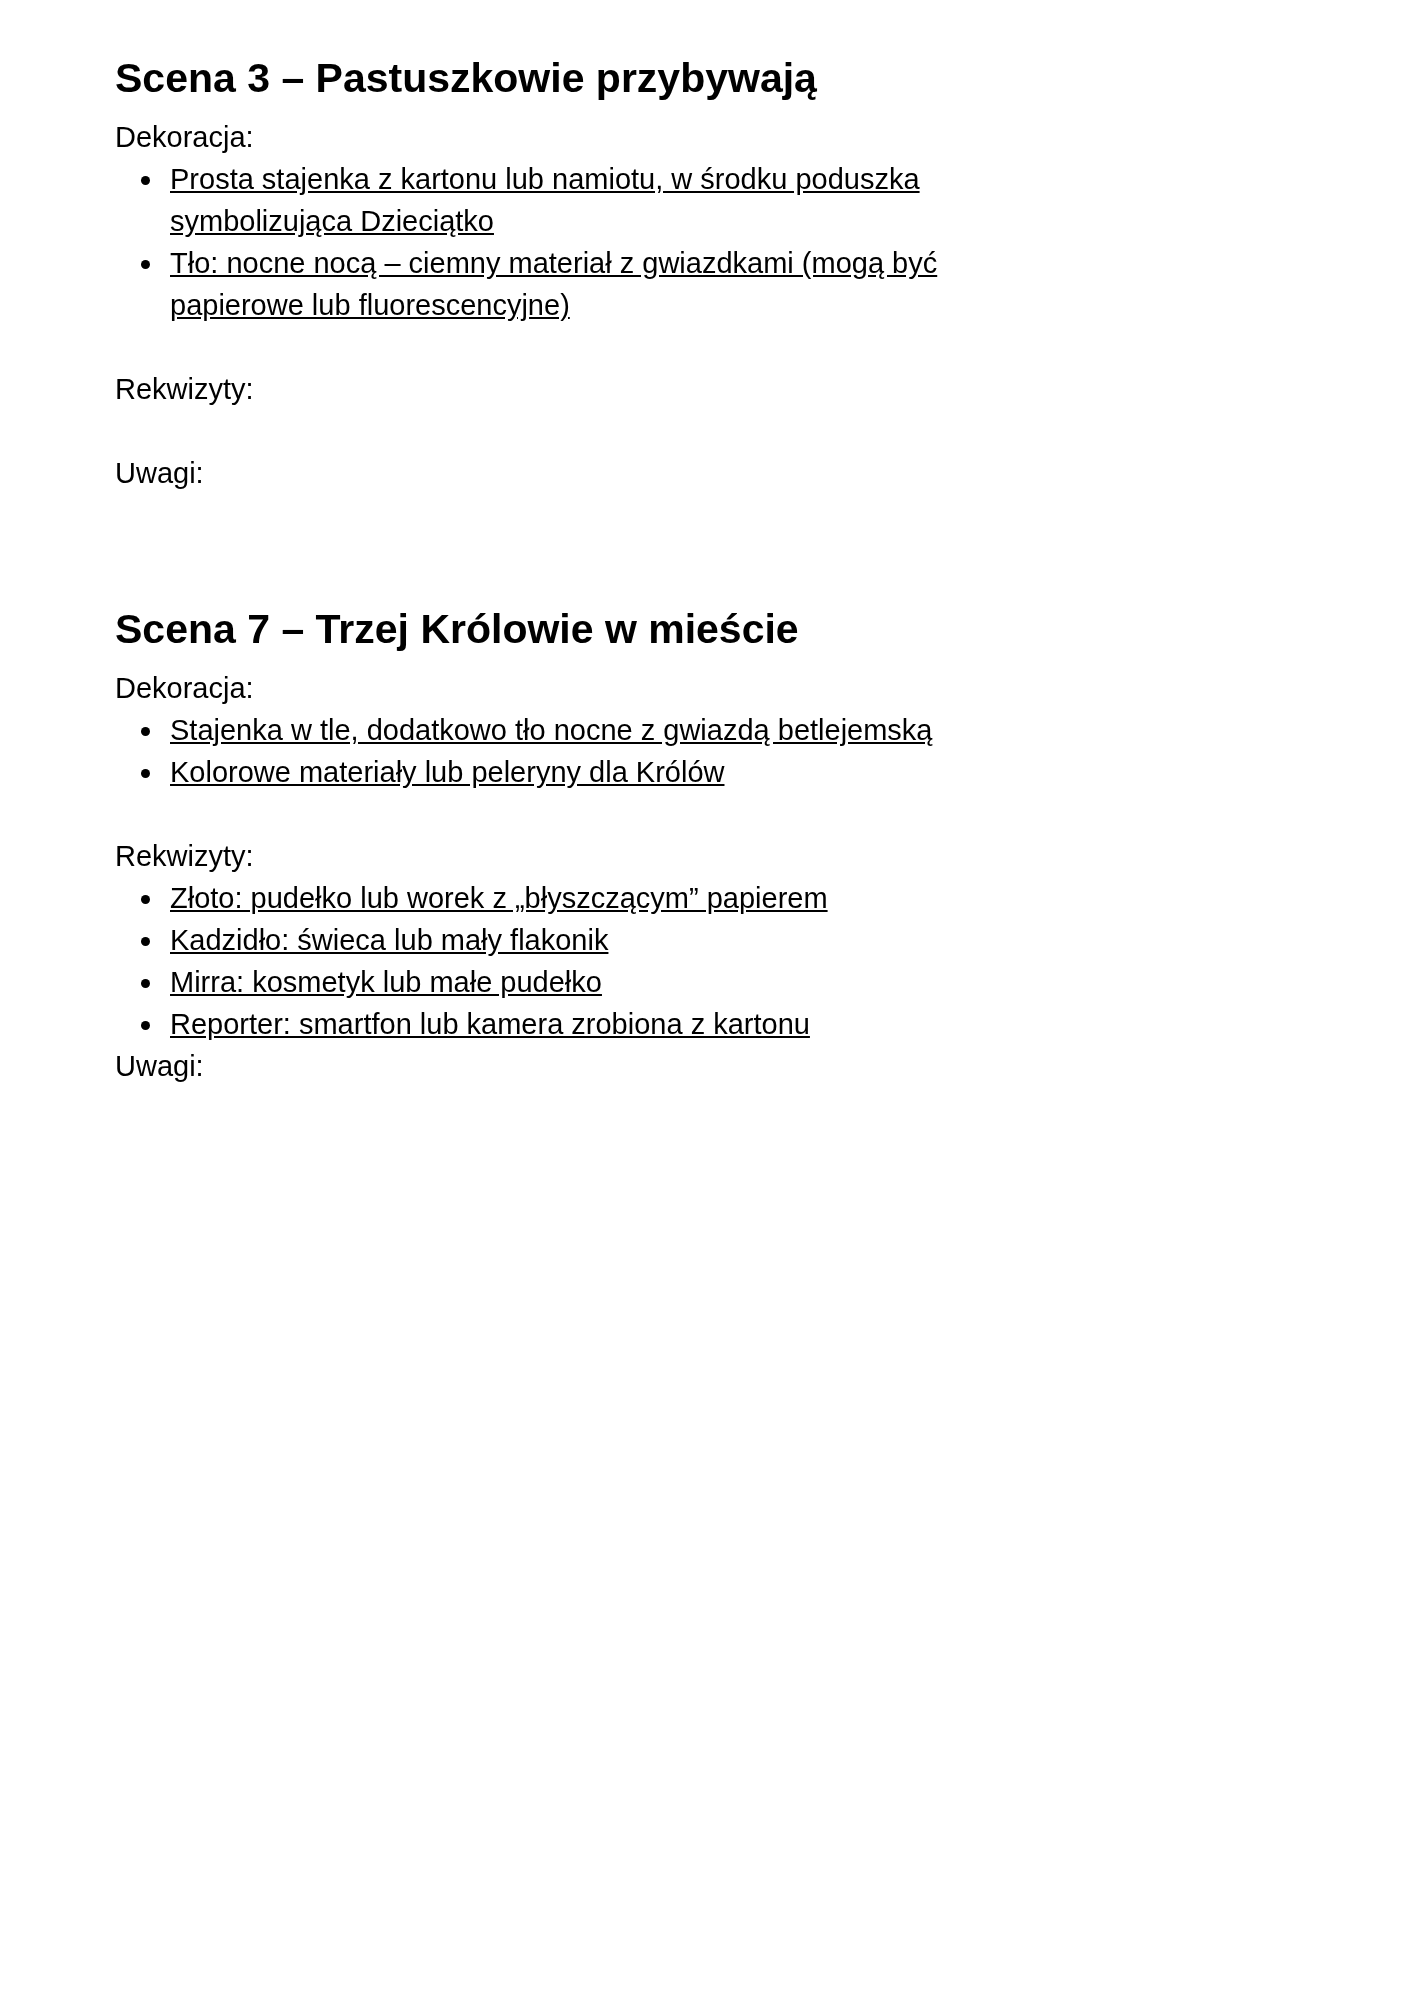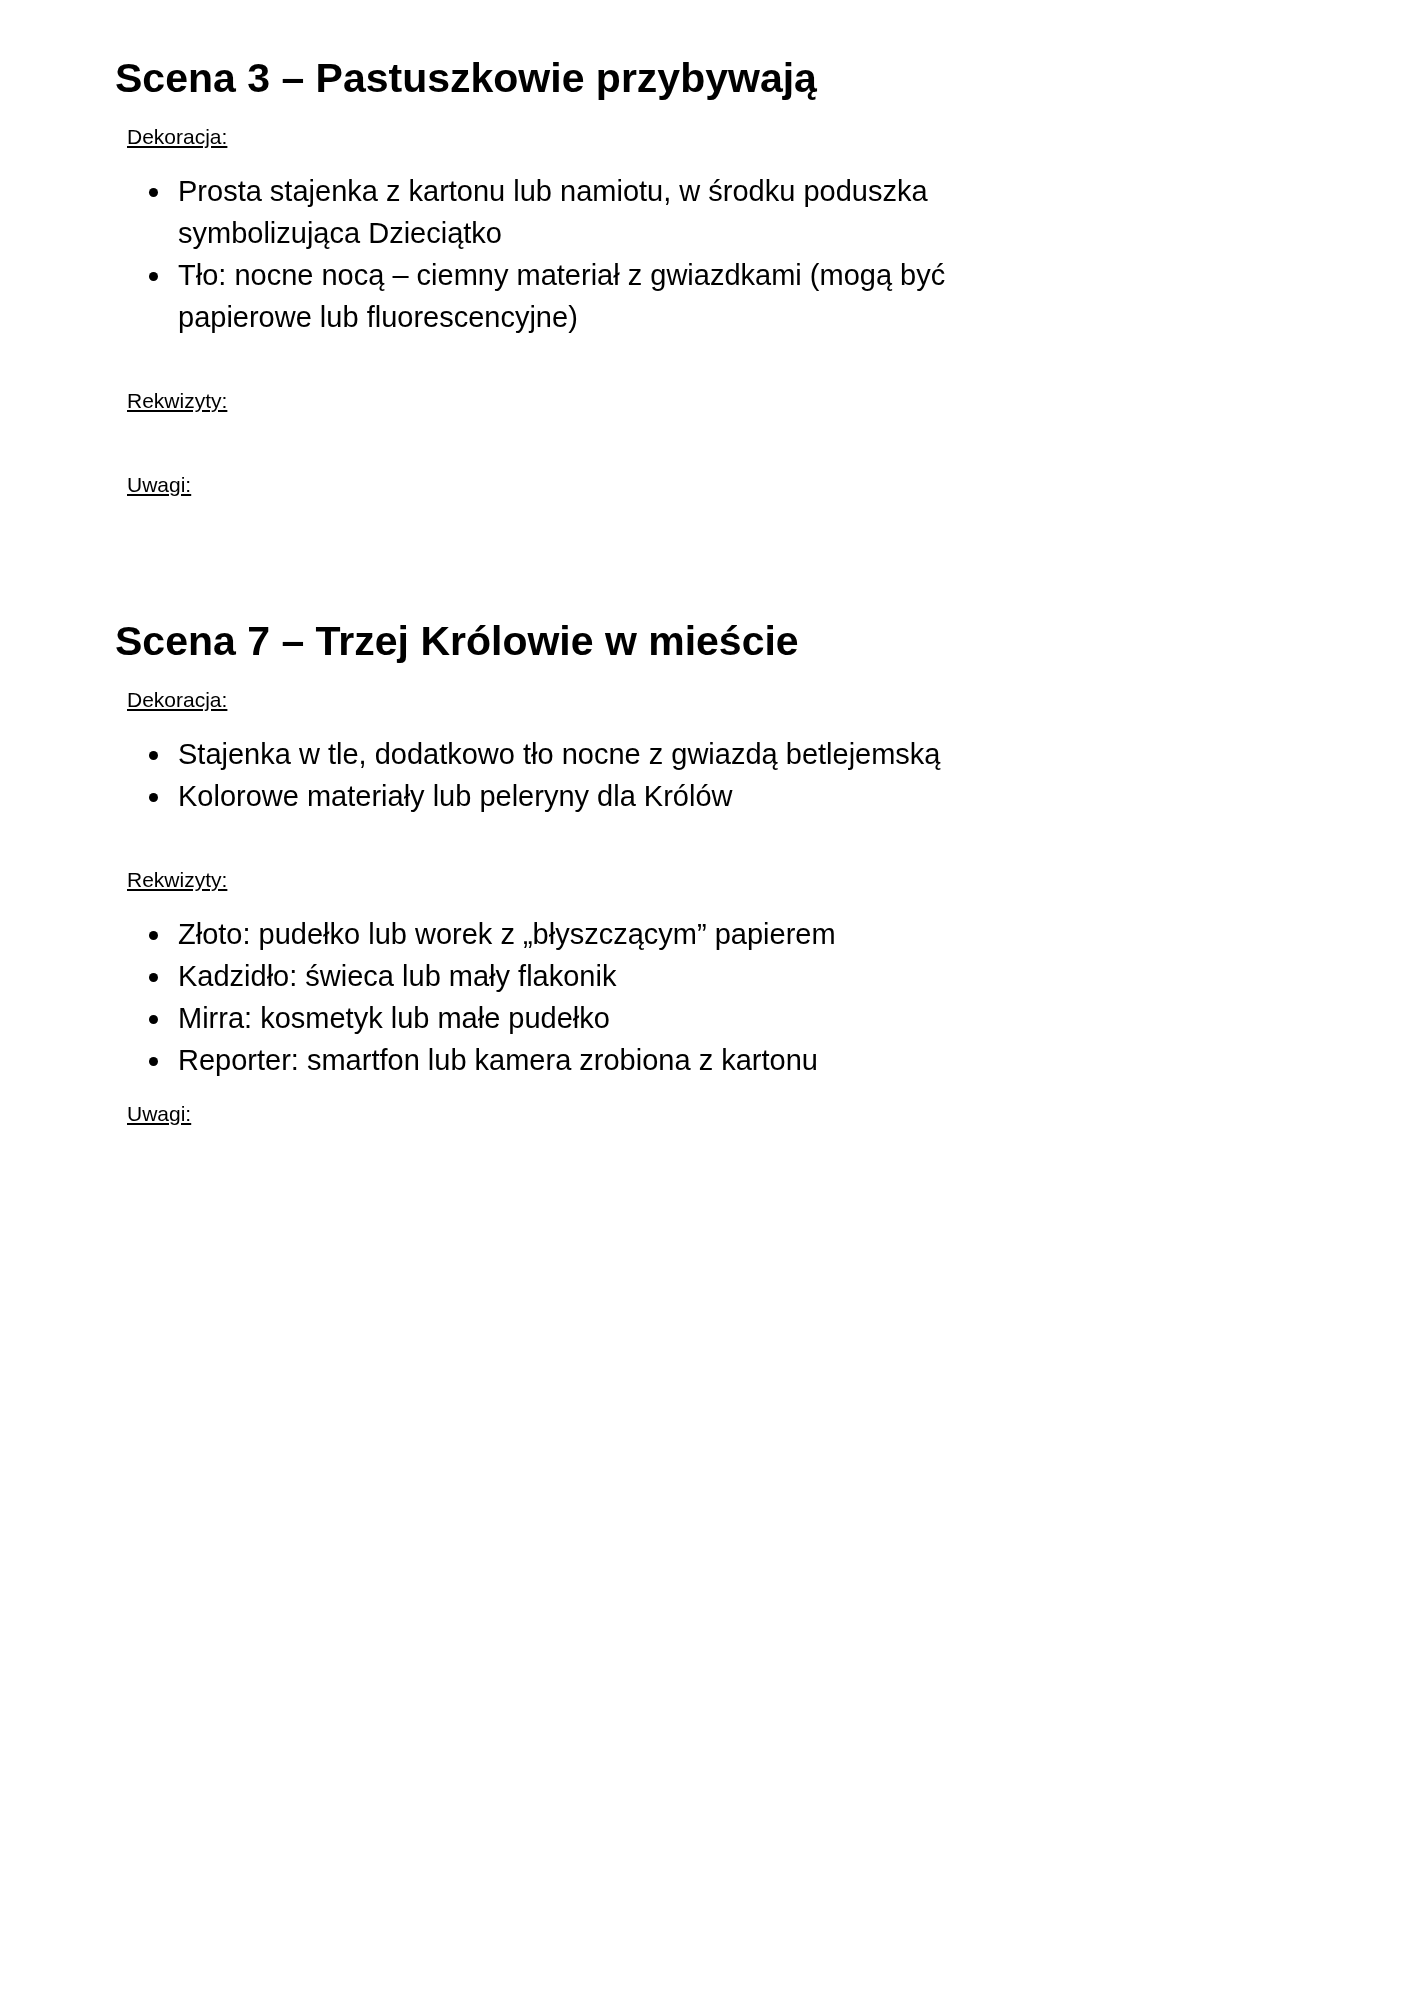--- a/index.html
+++ b/index.html
@@ -33,29 +33,29 @@
       margin: 0 0 14px 0;
       letter-spacing: 0;
     }
     .block {
       margin: 0;
     }
     .block.gap-before {
       margin-top: 42px;
     }
     .block-label {
-      font-size: 21px;
+      font-size: 29px;
       line-height: 42px;
-      margin: 12px;
-      text-decoration: underline;
+      margin: 0;
     }
     .bullet-list {
       list-style: disc outside;
-      margin: 8px;
+      margin: 0;
       padding: 0 0 0 50px;
+      text-decoration: underline;
     }
     .bullet-item {
       font-size: 29px;
       line-height: 42px;
       padding-left: 5px;
     }
   </style>
 </head>
 <body>
 

